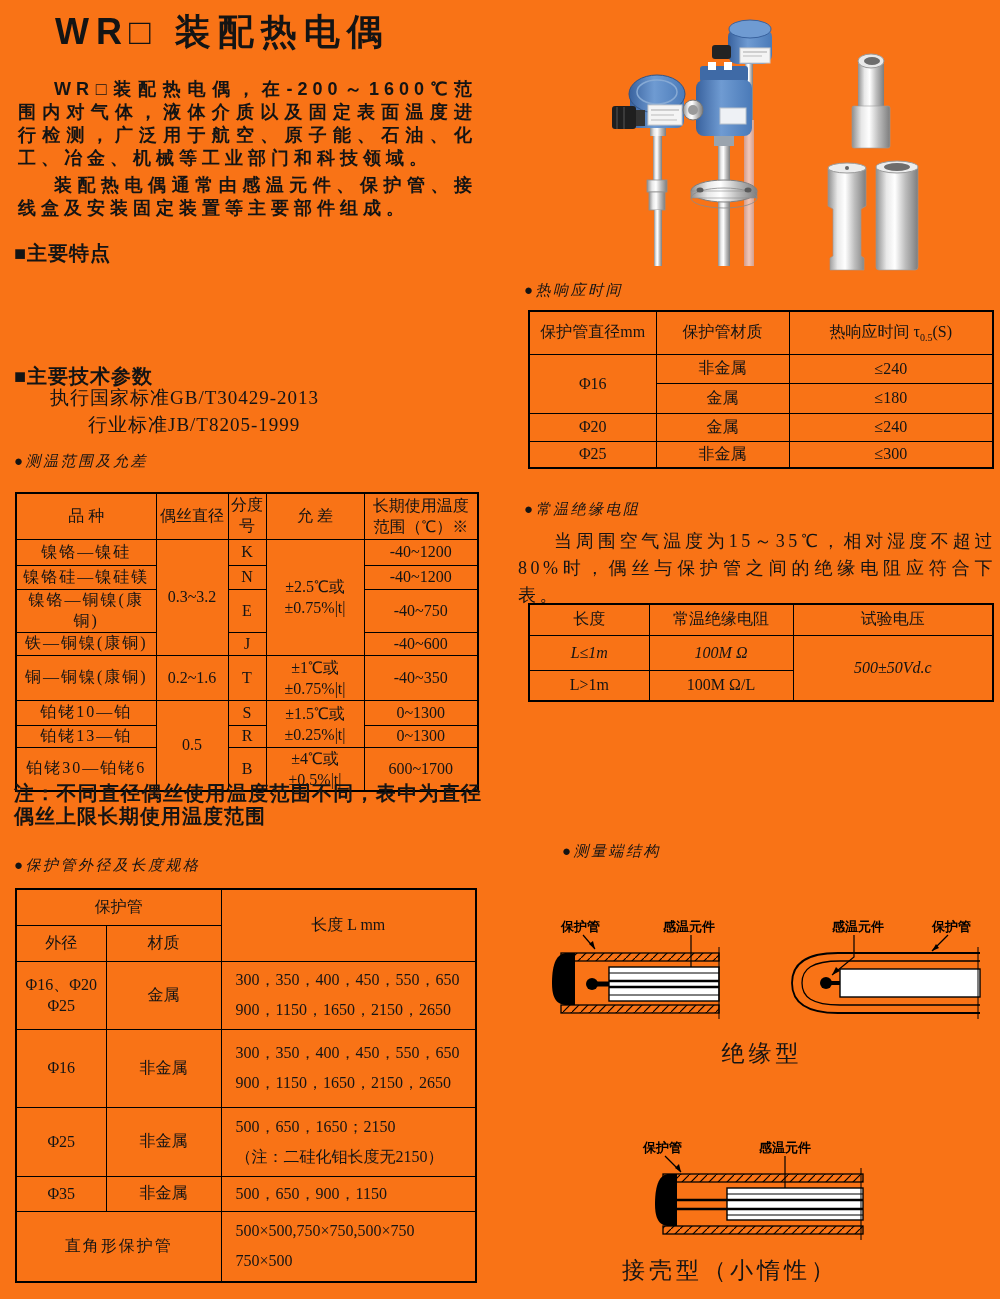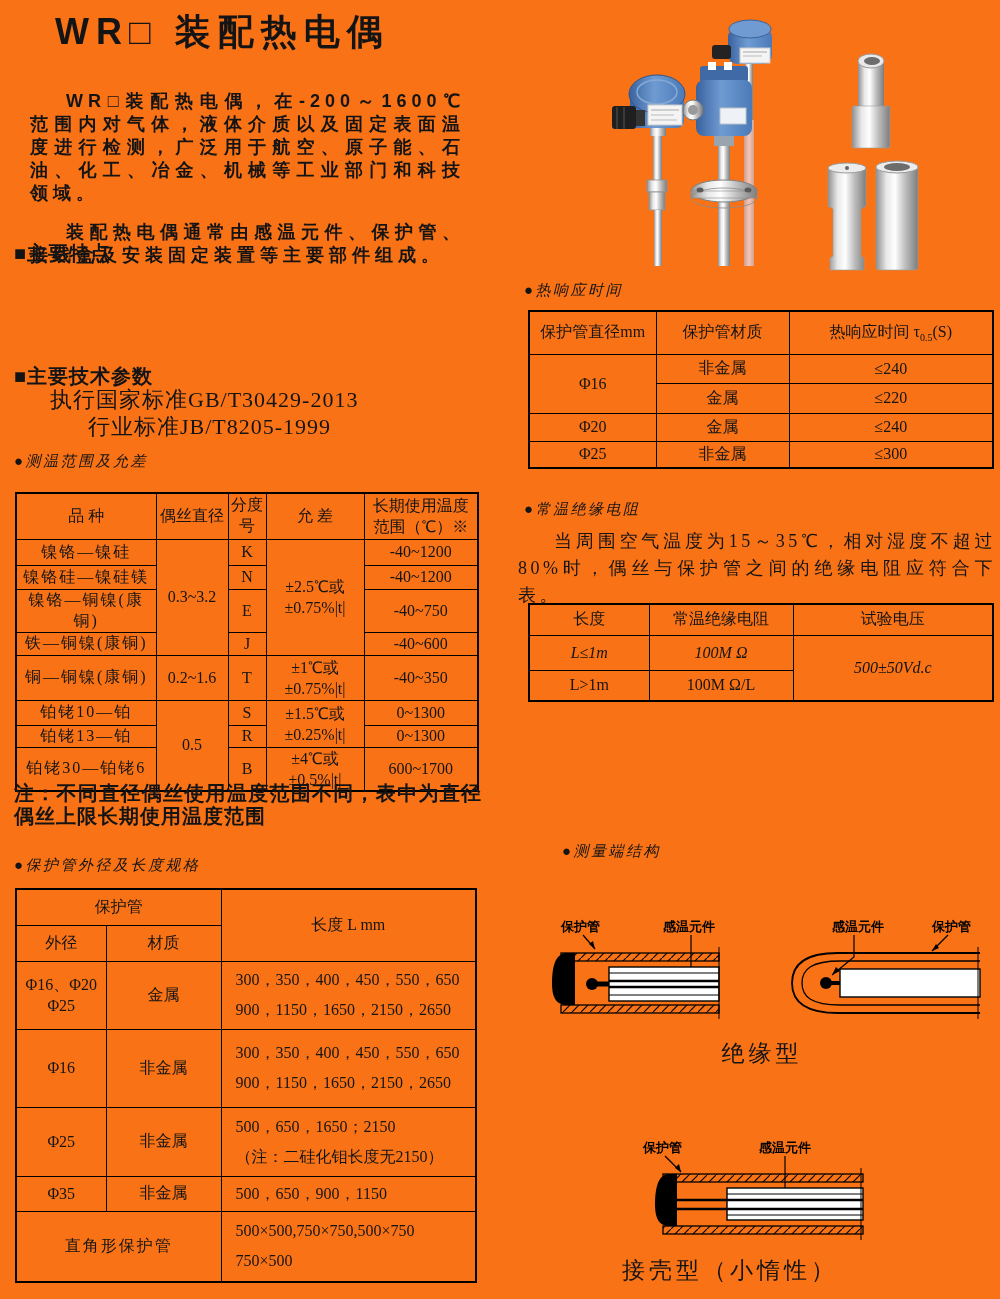--- a/index.html
+++ b/index.html
@@ -7,33 +7,33 @@
     position:relative; width:1000px; height:1299px; background:#f97316;
     font-family:"Liberation Serif", serif; color:#141414; overflow:hidden;
   }
   .abs { position:absolute; }
 
   .doc-title {
     font-family:"Liberation Sans", sans-serif; font-weight:700;
     font-size:36px; letter-spacing:7px; white-space:nowrap;
   }
   .intro p {
-    margin:16px; text-indent:2em; text-align:justify;
+    margin:4px; text-indent:2em; text-align:justify;
     font-family:"Liberation Sans", sans-serif; font-weight:700;
     font-size:18px; line-height:23px; letter-spacing:5px;
   }
   .sq-heading {
     font-family:"Liberation Sans", sans-serif; font-weight:700;
     font-size:20px; letter-spacing:1px; white-space:nowrap;
   }
   .serif-body {
     margin:0; text-indent:2em; text-align:justify;
     font-size:17.5px; line-height:22.5px; letter-spacing:4px;
   }
-  .tech-line { font-size:22px; letter-spacing:1px; white-space:nowrap; }
+  .tech-line { font-size:19px; letter-spacing:1px; white-space:nowrap; }
   .dot-heading {
     font-style:italic; font-size:15px; letter-spacing:2.5px; white-space:nowrap;
   }
   .note-text {
     font-family:Liberation Sans, sans-serif; font-weight:700;
     font-size:20px; line-height:23px; letter-spacing:1px; text-align:justify;
   }
 
   table.dtable { border-collapse:collapse; table-layout:fixed; border:2px solid #000; }
   table.dtable td { border:1.5px solid #000; text-align:center; vertical-align:middle;
@@ -305,21 +305,21 @@
       <td>保护管材质</td>
       <td><span>热响应时间 τ</span><sub class="tsub">0.5</sub><span>(S)</span></td>
     </tr>
     <tr style="height:29px;">
       <td rowspan="2">Φ16</td>
       <td>非金属</td>
       <td>≤240</td>
     </tr>
     <tr style="height:30px;">
       <td>金属</td>
-      <td>≤220</td>
+      <td>≤180</td>
     </tr>
     <tr style="height:28px;">
       <td>Φ20</td>
       <td>金属</td>
       <td>≤240</td>
     </tr>
     <tr style="height:27px;">
       <td>Φ25</td>
       <td>非金属</td>
       <td>≤300</td>

